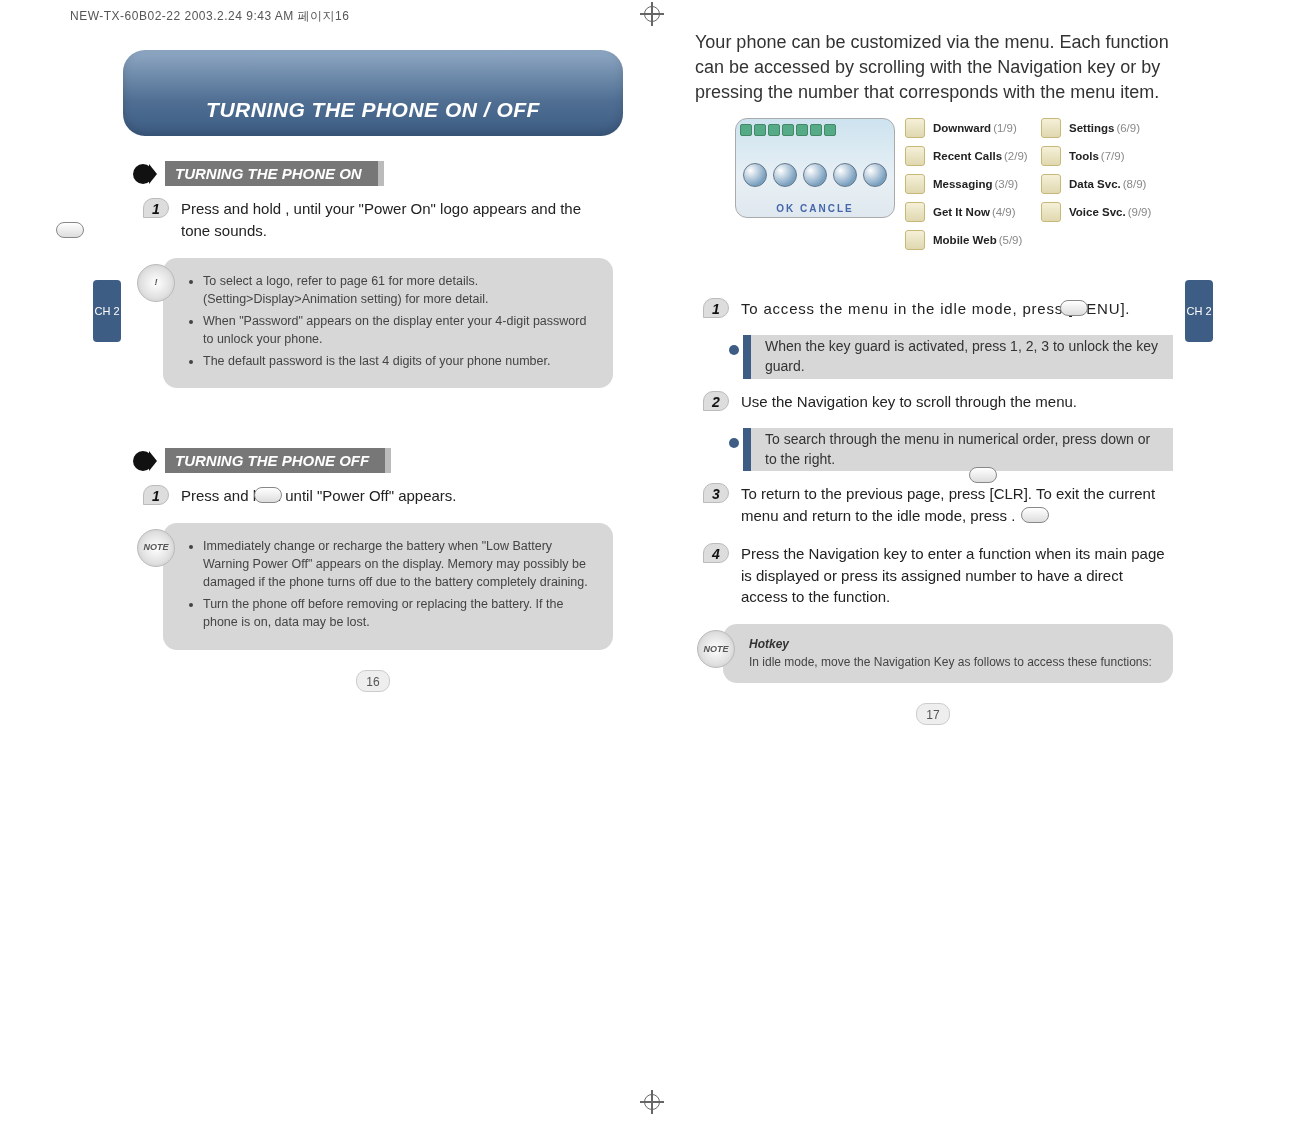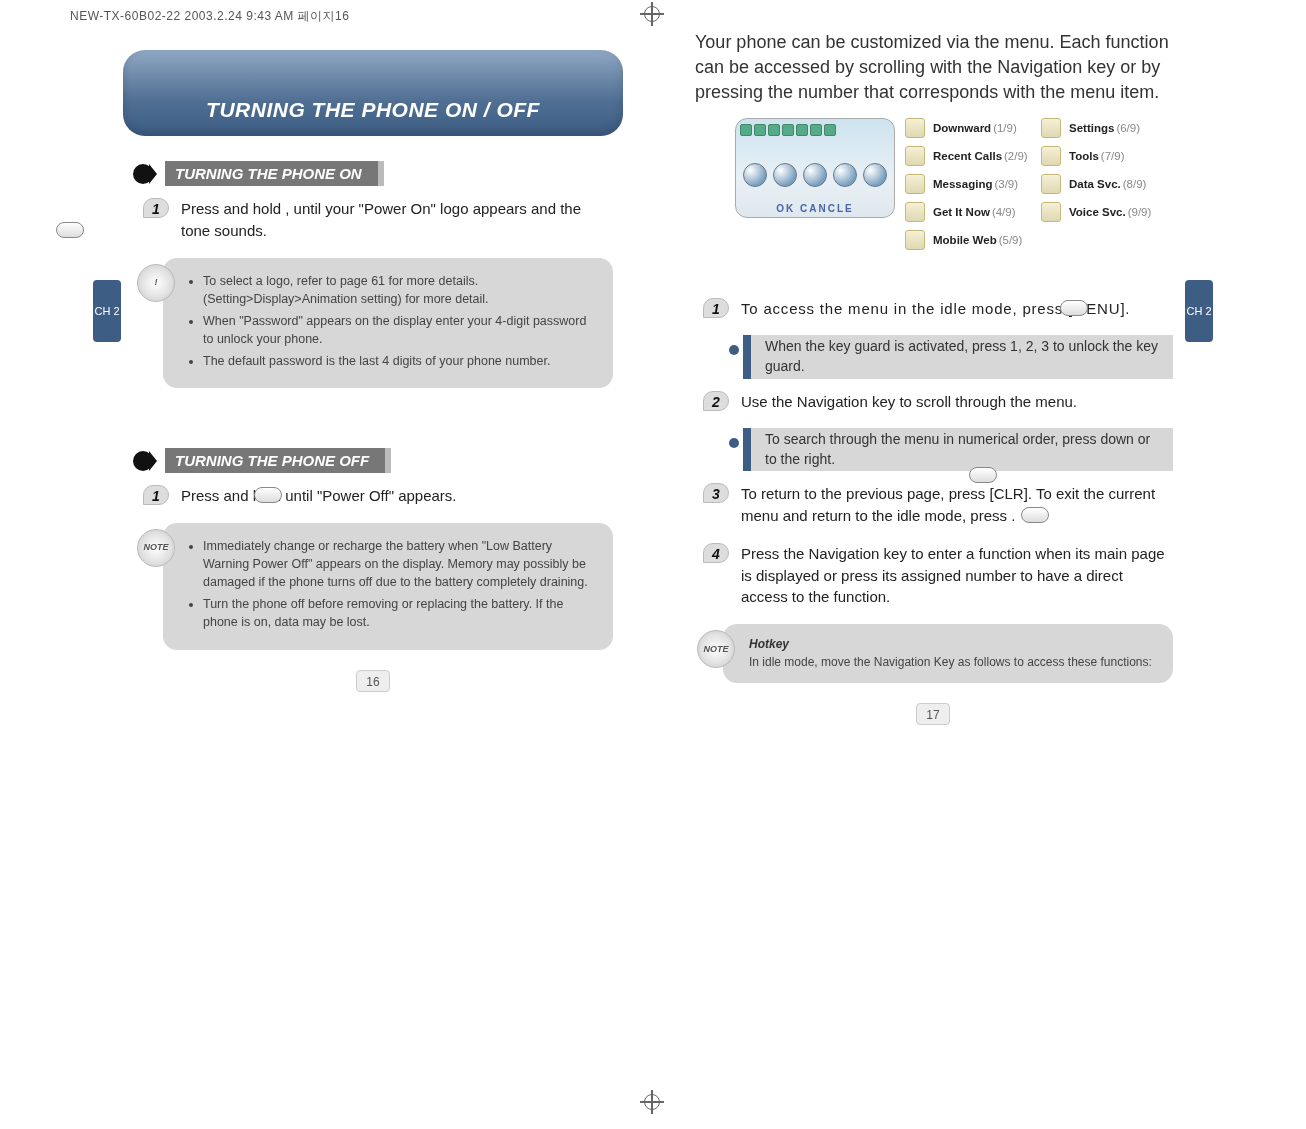--- a/index.html
+++ b/index.html
@@ -185,21 +185,21 @@
     background:#d7d7d7; border-radius:14px;
     padding:12px 16px 12px 26px;
     font-size:12px; color:#444; position:relative;
     line-height:1.45;
   }
   .hotkey-box .title { font-weight:bold; font-style:italic; color:#333; }
   .hotkey-box ul { list-style: disc; padding-left:16px; margin-top:4px; }
   .hotkey-box ul li { font-style: italic; }
   .pagenum {
     width:34px; height:22px; margin: 20px auto 0 auto;
-    background:#eee; border:1px solid #ccc; border-radius:4px;
+    background:#eee; border:1px solid #ccc; border-radius:10px;
     font-size:12px; text-align:center; line-height:22px; color:#555;
   }
   .registration {
     position:absolute; pointer-events:none;
     width:24px; height:24px;
   }
   .registration::before, .registration::after {
     content:""; position:absolute; background:#666;
   }
   .registration::before { left:11px; top:0; width:2px; height:24px; }

